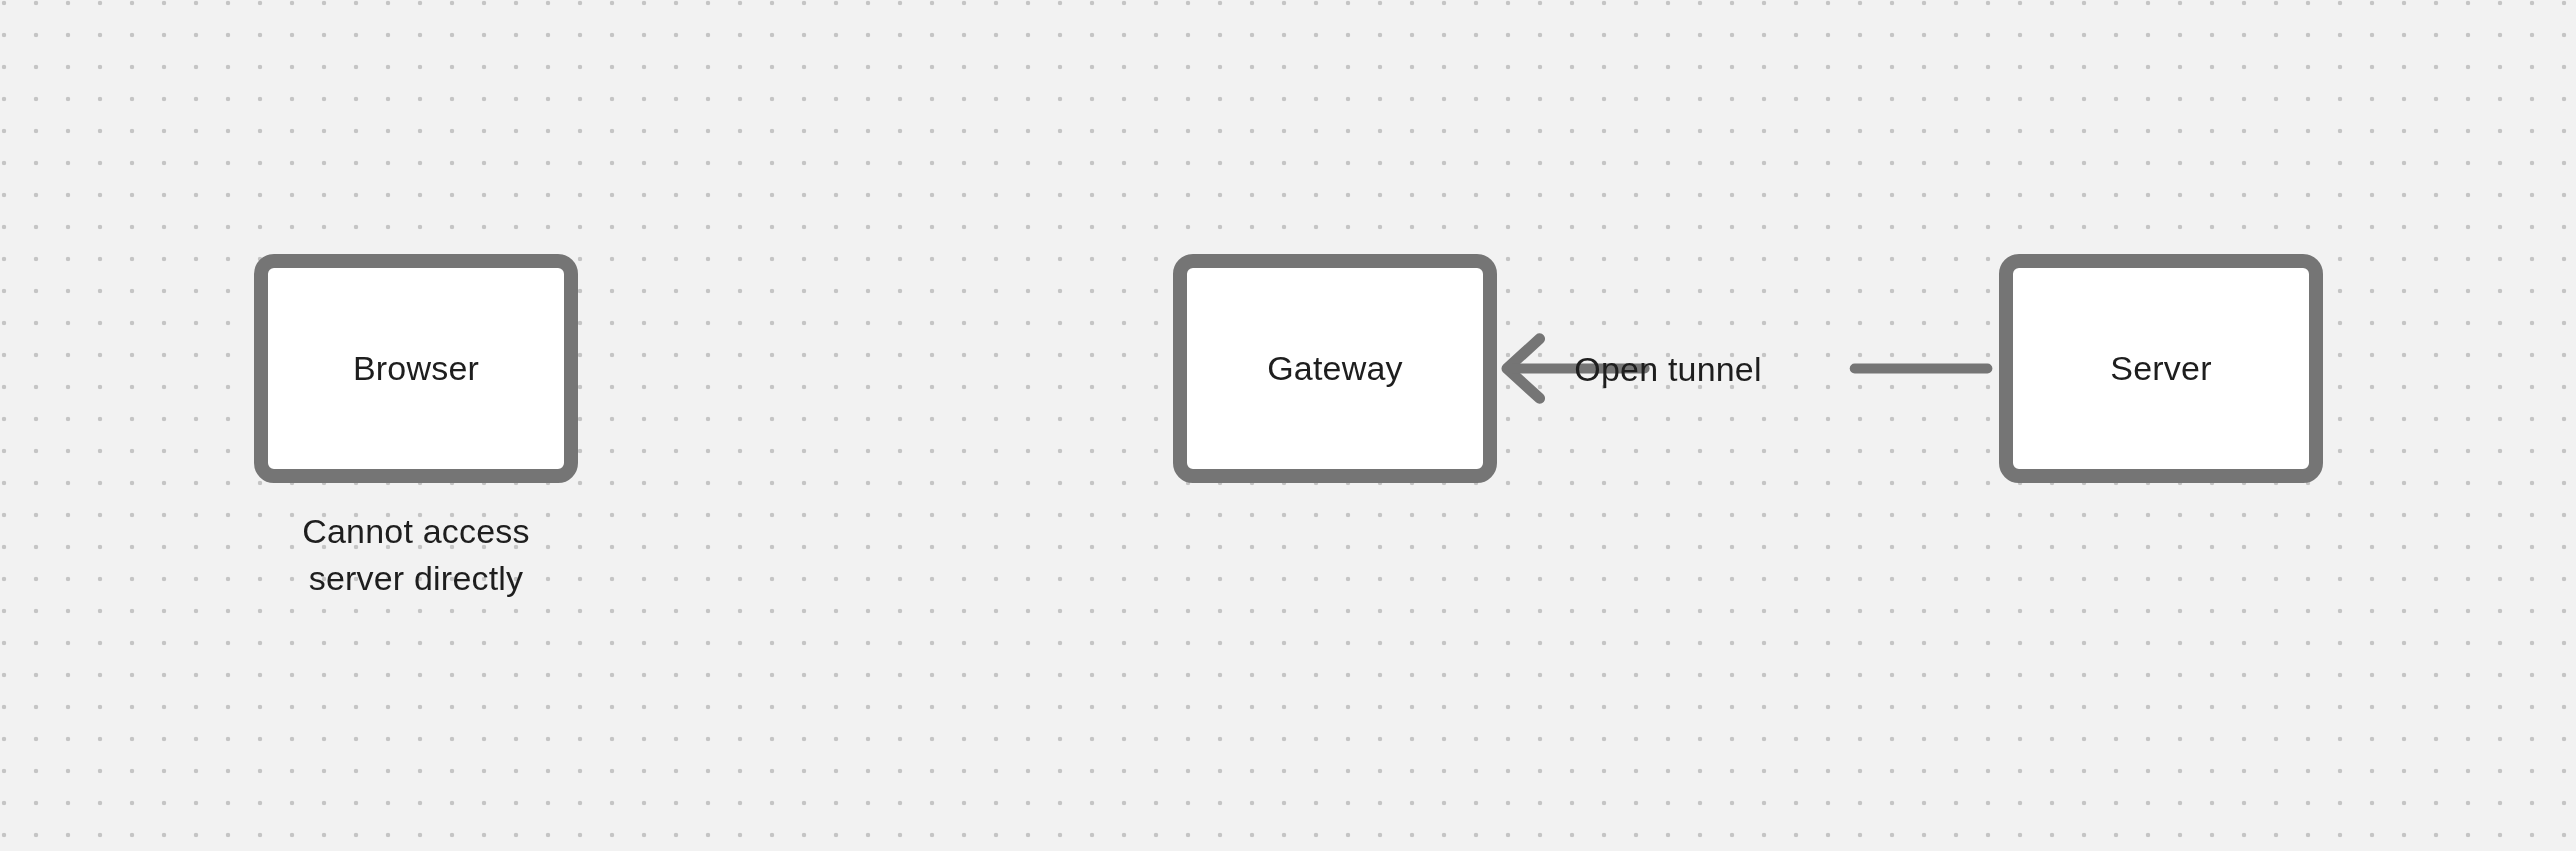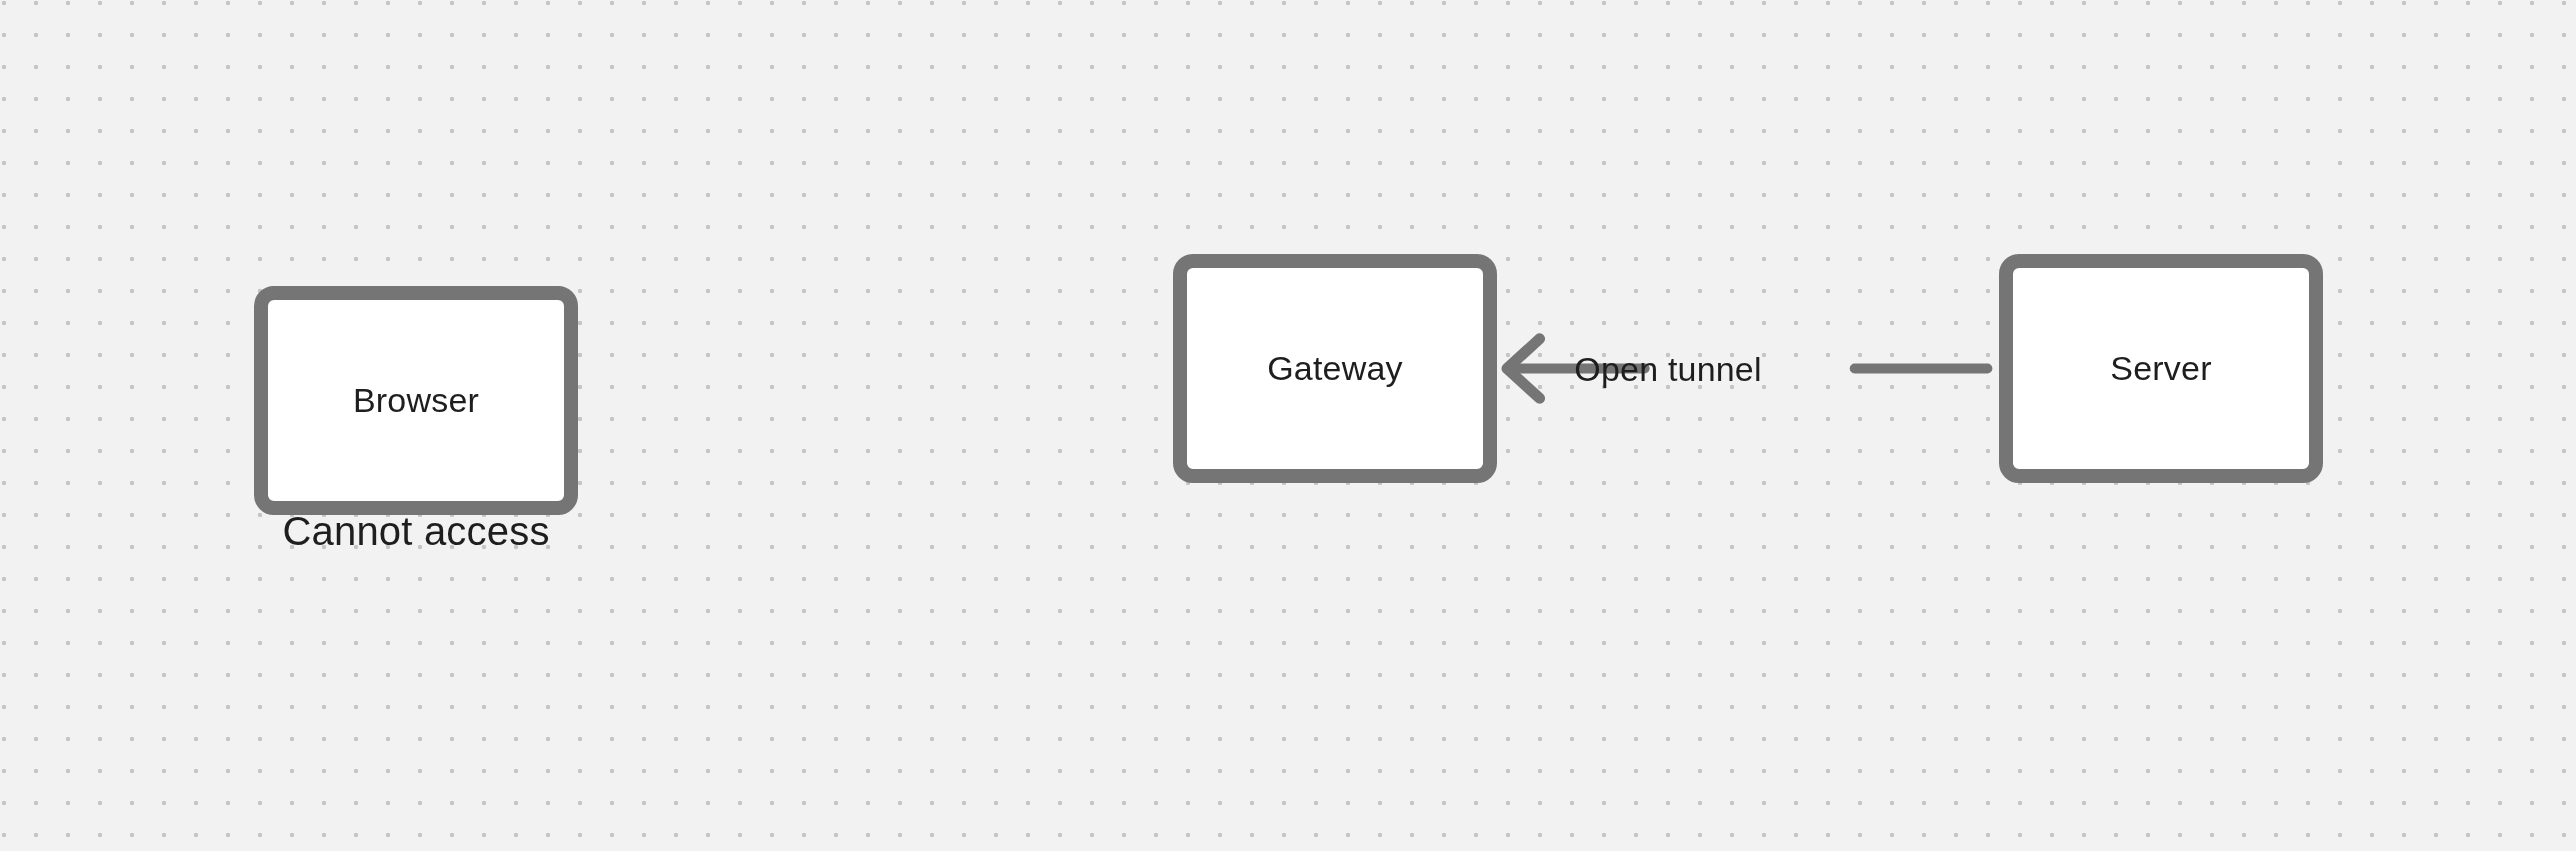--- a/index.html
+++ b/index.html
@@ -31,21 +31,21 @@
     height: 229px;
     background: var(--fill);
     border: 14px solid var(--stroke);
     border-radius: 20px;
     display: flex;
     align-items: center;
     justify-content: center;
     font-size: 34px;
     letter-spacing: 0.2px;
   }
-  #node-browser { left: 254px; top: 254px; margin-top: 32px; }
+  #node-browser { left: 254px; top: 254px; }
   #node-gateway { left: 1173px; top: 254px; }
   #node-server  { left: 1999px; top: 254px; }
 
   .edge-layer {
     position: absolute;
     left: 0; top: 0;
     width: 2576px;
     height: 851px;
     pointer-events: none;
   }
@@ -59,21 +59,21 @@
     white-space: nowrap;
     letter-spacing: 0.2px;
   }
 
   .note {
     position: absolute;
     left: 416px;
     top: 508px;
     transform: translateX(-50%);
     text-align: center;
-    font-size: 40px;
+    font-size: 34px;
     line-height: 47px;
     letter-spacing: 0.2px;
     white-space: nowrap;
   }
 </style>
 </head>
 <body>
 
 <div class="canvas">
 
@@ -94,16 +94,17 @@
   </div>
 
   <div class="node" id="node-server">
     <span>Server</span>
   </div>
 
   <div class="edge-label">Open tunnel</div>
 
   <div class="note">
     <div>Cannot access</div>
+    <div>server directly</div>
   </div>
 
 </div>
 
 
 </body></html>

